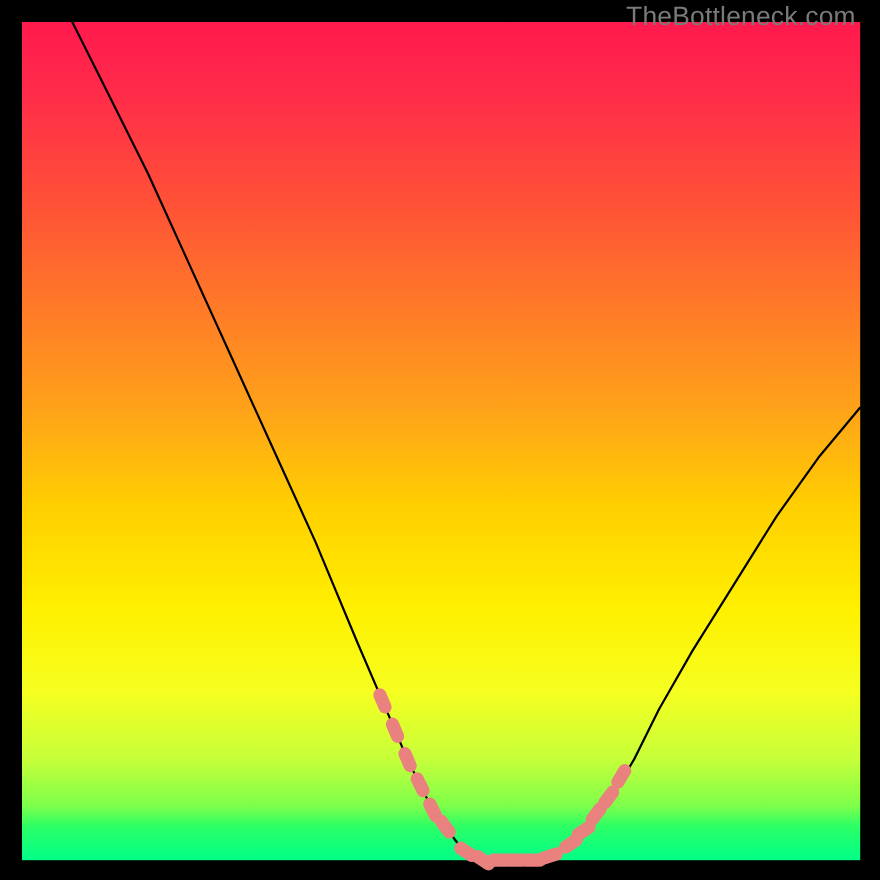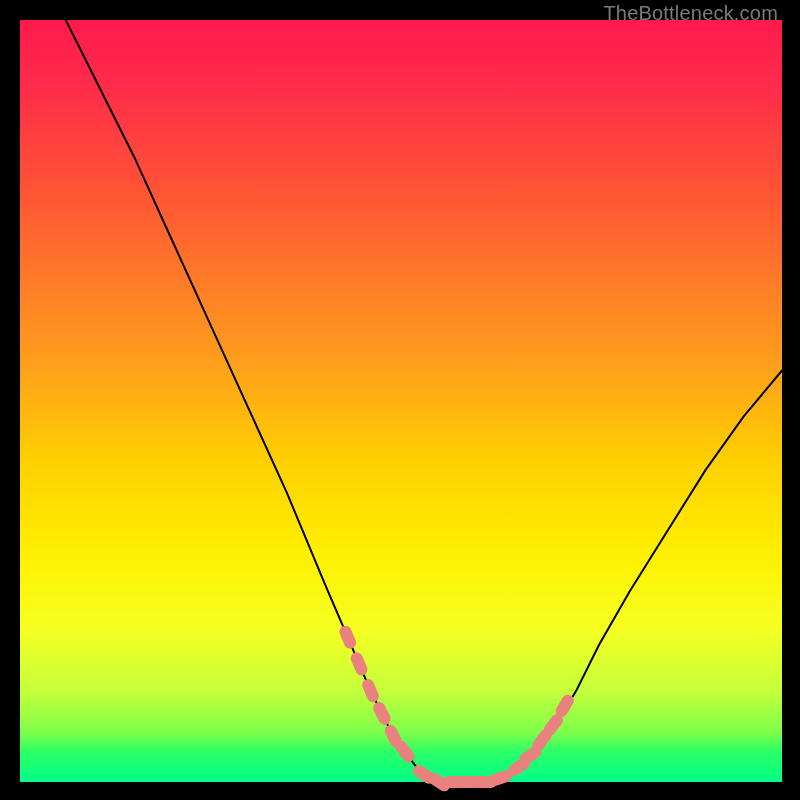--- a/index.html
+++ b/index.html
@@ -38,21 +38,21 @@
       #7dff4a 93.5%,
       #2cff66 96%,
       #00ff88 100%
     );
   }
   .watermark {
     position: absolute;
     top: 2px;
     right: 22px;
     color: #7a7a7a;
-    font-size: 20px;
+    font-size: 24px;
     letter-spacing: 0.2px;
     font-weight: 500;
     user-select: none;
   }
   svg.curve {
     position: absolute;
     left: 0;
     top: 0;
     width: 762px;
     height: 762px;

